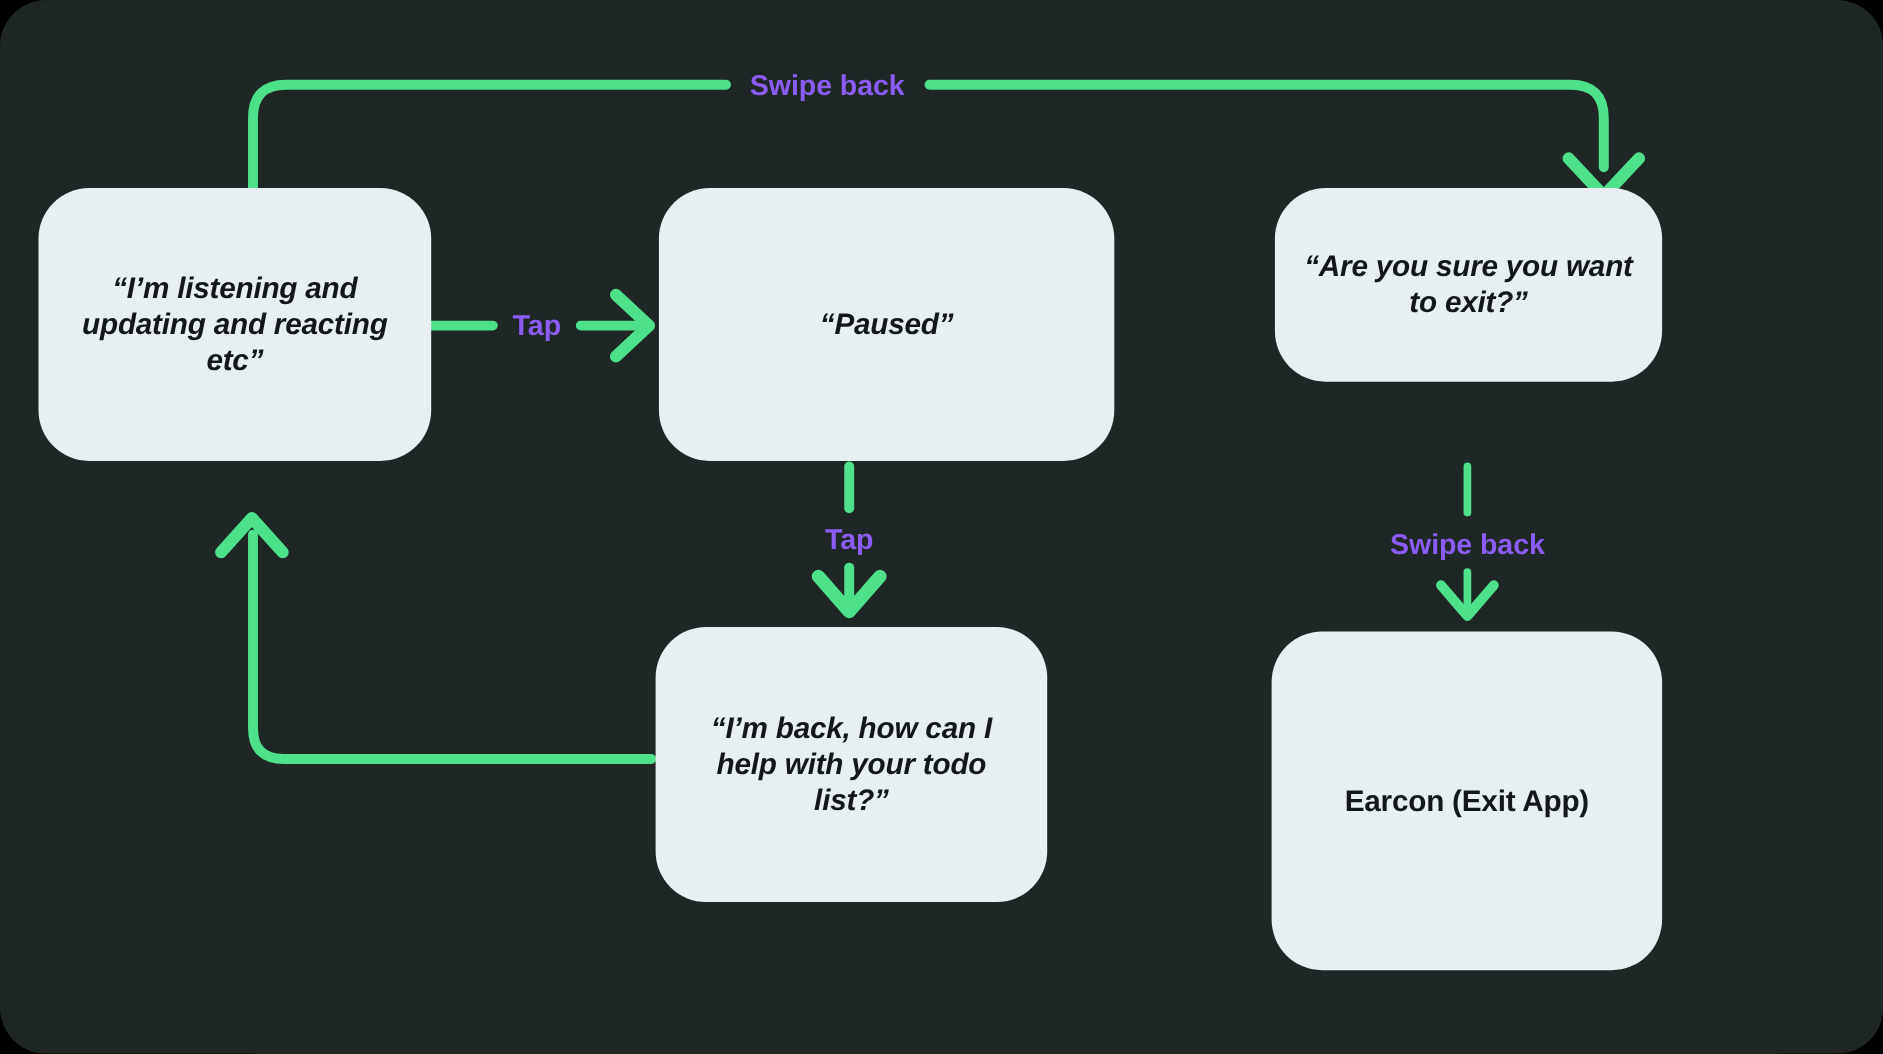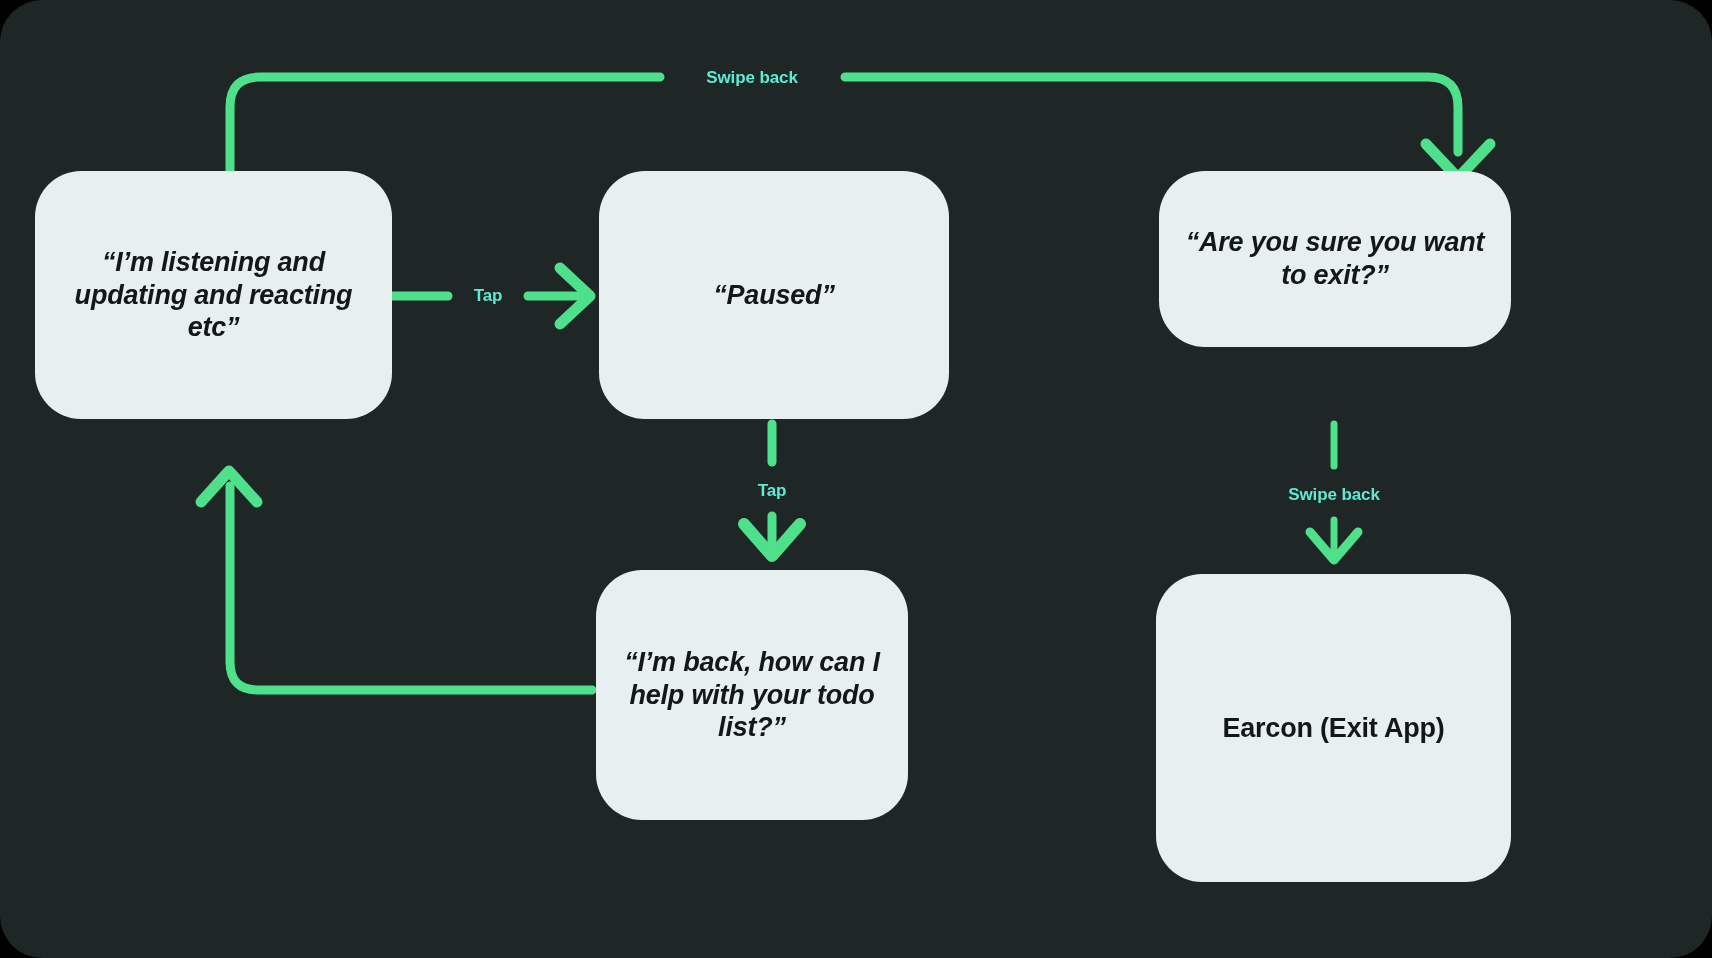--- a/index.html
+++ b/index.html
@@ -47,22 +47,22 @@
     letter-spacing: -0.2px;
     font-weight: 700;
     font-style: italic;
   }
   .node-label.upright {
     font-style: normal;
     font-weight: 700;
   }
   .edge-label {
     position: absolute;
-    color: #5eead4;
-    font-size: 17px;
+    color: #8b5cf6;
+    font-size: 26px;
     font-weight: 700;
     letter-spacing: -0.1px;
     white-space: nowrap;
     transform: translate(-50%, -50%);
     text-align: right;
   }
 </style>
 </head>
 <body>
 
@@ -87,29 +87,29 @@
 
     <path d="M 1334 424 L 1334 466" fill="none" stroke="#4fe08b" stroke-width="7" stroke-linecap="round"></path>
     <path d="M 1334 520 L 1334 558" fill="none" stroke="#4fe08b" stroke-width="7" stroke-linecap="round"></path>
     <path d="M 1310 532 L 1334 560 L 1358 532" fill="none" stroke="#4fe08b" stroke-width="9" stroke-linecap="round" stroke-linejoin="round"></path>
   </svg>
 
   <div class="node" style="left:35px; top:171px; width:357px; height:248px;">
     <span class="node-label">“I’m listening and updating and reacting etc”</span>
   </div>
 
-  <div class="node" style="left:599px; top:171px; width:350px; height:248px;">
+  <div class="node" style="left:599px; top:171px; width:414px; height:248px;">
     <span class="node-label">“Paused”</span>
   </div>
 
   <div class="node" style="left:1159px; top:171px; width:352px; height:176px;">
     <span class="node-label">“Are you sure you want to exit?”</span>
   </div>
 
-  <div class="node" style="left:596px; top:570px; width:312px; height:250px;">
+  <div class="node" style="left:596px; top:570px; width:356px; height:250px;">
     <span class="node-label">“I’m back, how can I help with your todo list?”</span>
   </div>
 
   <div class="node" style="left:1156px; top:574px; width:355px; height:308px;">
     <span class="node-label upright">Earcon (Exit App)</span>
   </div>
 
   <div class="edge-label" style="left:752px; top:78px;">Swipe back</div>
 
   <div class="edge-label" style="left:488px; top:296px;">Tap</div>

